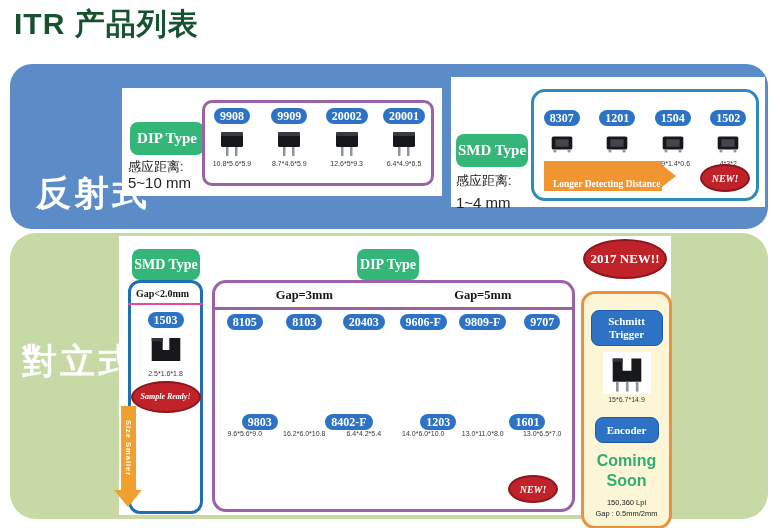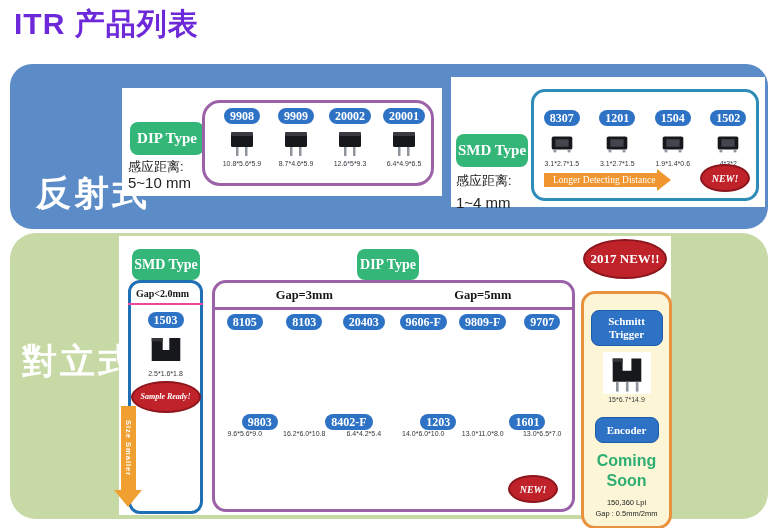--- a/index.html
+++ b/index.html
@@ -1,21 +1,21 @@
 <!DOCTYPE html>
 <html><head>
 <meta charset="utf-8">
 <style>
   html,body{margin:0;padding:0;background:#fff;}
   #screen{position:relative;width:780px;height:528px;background:#ffffff;overflow:hidden;
           font-family:"Liberation Sans",sans-serif;}
   .abs{position:absolute;}
 
   
-  .page-title{left:14px;top:4px;font-size:30px;font-weight:bold;color:#6d28d9;letter-spacing:1px;}
+  .page-title{left:14px;top:4px;font-size:30px;font-weight:bold;color:#14532d;letter-spacing:1px;}
 
   
   .sec-blue{left:10px;top:64px;width:758px;height:165px;background:#5b8cc8;border-radius:22px;}
   .sec-green{left:10px;top:233px;width:758px;height:286px;background:#c7d9a5;border-radius:26px;}
   .sec-label{color:#fff;font-size:35px;font-weight:bold;letter-spacing:3px;}
   .lbl-refl{left:26px;top:106px;}
   .lbl-opp{left:22px;top:338px;}
 
   
   .panelA{left:122px;top:88px;width:320px;height:108px;background:#fff;}
@@ -29,22 +29,22 @@
         font-size:12px;border-radius:9px;padding:1px 6px;line-height:14px;white-space:nowrap;}
   .oval{background:#c0222a;border:2px solid #8d151c;border-radius:50%;color:#fff;
         font-family:"Liberation Serif",serif;font-weight:bold;display:flex;align-items:center;
         justify-content:center;text-align:center;}
   .blue-badge{background:#2d72c4;border:1px solid #1b5ba8;border-radius:8px;color:#fff;
         font-family:"Liberation Serif",serif;font-weight:bold;font-size:11px;line-height:1.15;
         display:flex;align-items:center;justify-content:center;text-align:center;}
 
   
   .pbox{background:#fff;box-sizing:border-box;}
-  .boxA{left:80px;top:12px;width:232px;height:86px;border:3px solid #9c62a8;border-radius:18px;
-        display:flex;justify-content:flex-end;padding-top:5px;}
+  .boxA{left:80px;top:12px;width:232px;height:86px;border:3px solid #9c62a8;border-radius:10px;
+        display:flex;justify-content:space-between;padding-top:5px;}
   .boxB{left:80px;top:12px;width:228px;height:112px;border:3px solid #2d8cb8;border-radius:14px;}
   .boxB-row{display:flex;justify-content:space-around;padding-top:18px;height:72px;}
   .boxC{left:9px;top:44px;width:75px;height:234px;border:3px solid #1f6fb5;border-radius:12px;
         display:flex;flex-direction:column;align-items:center;}
   .boxD{left:93px;top:44px;width:363px;height:232px;border:3px solid #9c62a8;border-radius:14px;}
   .boxE{left:462px;top:55px;width:85px;height:232px;border:3px solid #e8923f;border-radius:14px;
         background:#fdf6d6;display:flex;flex-direction:column;align-items:center;}
 
   .cell{display:flex;flex-direction:column;align-items:center;width:54px;}
   .cellD{width:59px;gap:48px;}
@@ -58,22 +58,22 @@
   .boxD-heads span{flex:1;text-align:center;font-size:12.5px;}
   .boxD-row{display:flex;justify-content:space-around;padding-top:4px;height:96px;}
 
   
   .dist-l{font-size:13px;color:#222;}
   .dist-v{font-size:15px;color:#222;}
 
   
   .arrow-ldd{left:10px;bottom:7px;display:flex;align-items:center;}
   .arrow-ldd .shaft{background:#f0952f;height:14px;display:flex;align-items:center;
-        color:#fff;font-family:"Liberation Serif",serif;font-weight:normal;font-size:9.5px;
-        padding:0 2px 0 9px;white-space:nowrap;}
+        color:#fff;font-family:"Liberation Serif",serif;font-weight:bold;font-size:9.5px;
+        padding:16px 2px 0 9px;white-space:nowrap;}
   .arrow-ldd .head{width:0;height:0;border-left:14px solid #f0952f;
         border-top:11px solid transparent;border-bottom:11px solid transparent;}
   .arrow-size{left:-5px;top:170px;width:28px;display:flex;flex-direction:column;align-items:center;z-index:3;}
   .arrow-size .shaft{background:#f0a030;width:15px;height:84px;display:flex;align-items:center;
         justify-content:center;writing-mode:vertical-rl;color:#fff;font-size:7.5px;
         font-weight:bold;letter-spacing:1px;white-space:nowrap;}
   .arrow-size .head{width:0;height:0;border-top:17px solid #f0a030;
         border-left:14px solid transparent;border-right:14px solid transparent;}
 
   .coming{font-size:16px;font-weight:bold;color:#2fae74;text-align:center;line-height:1.25;}

